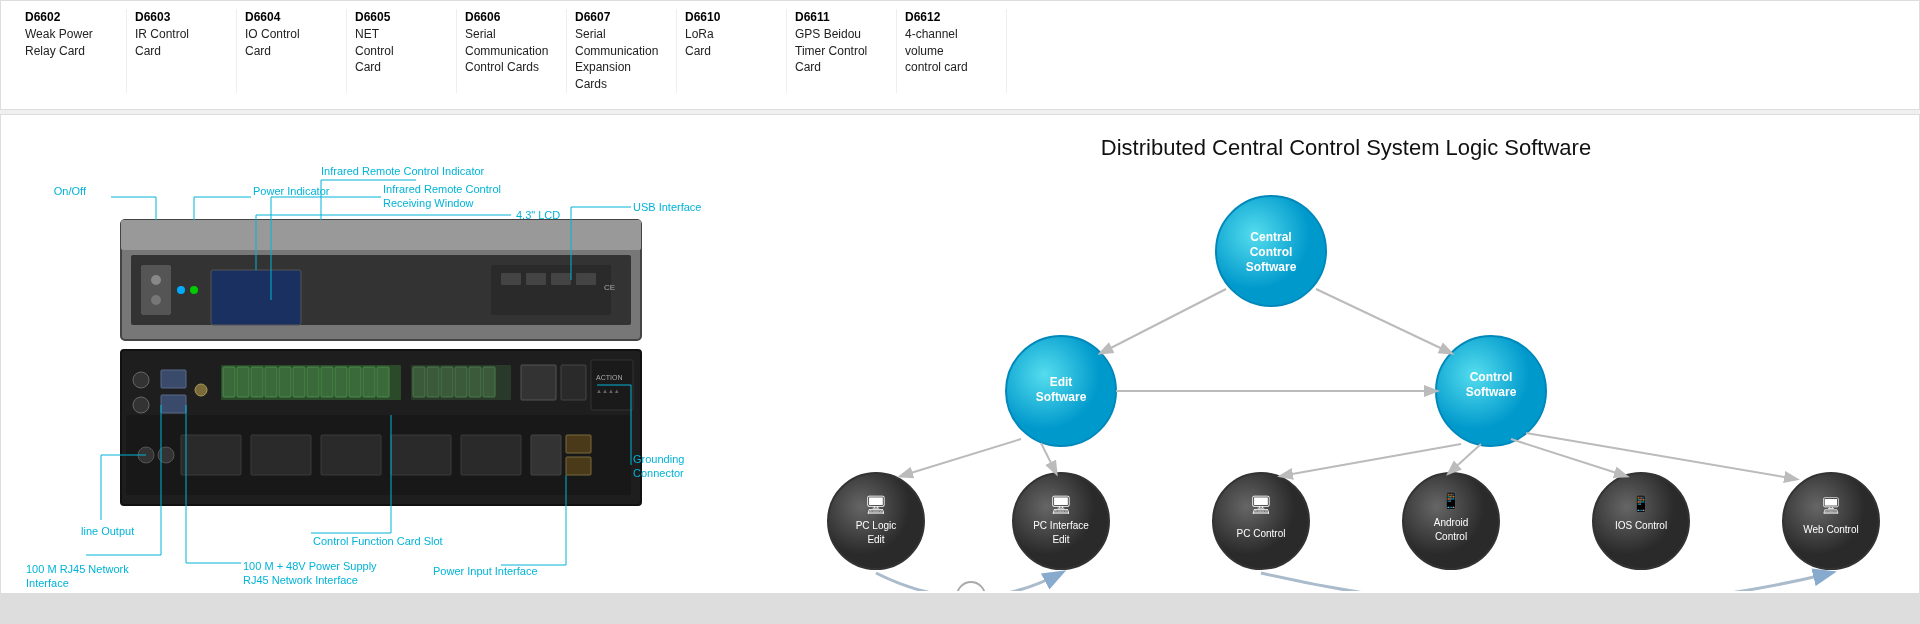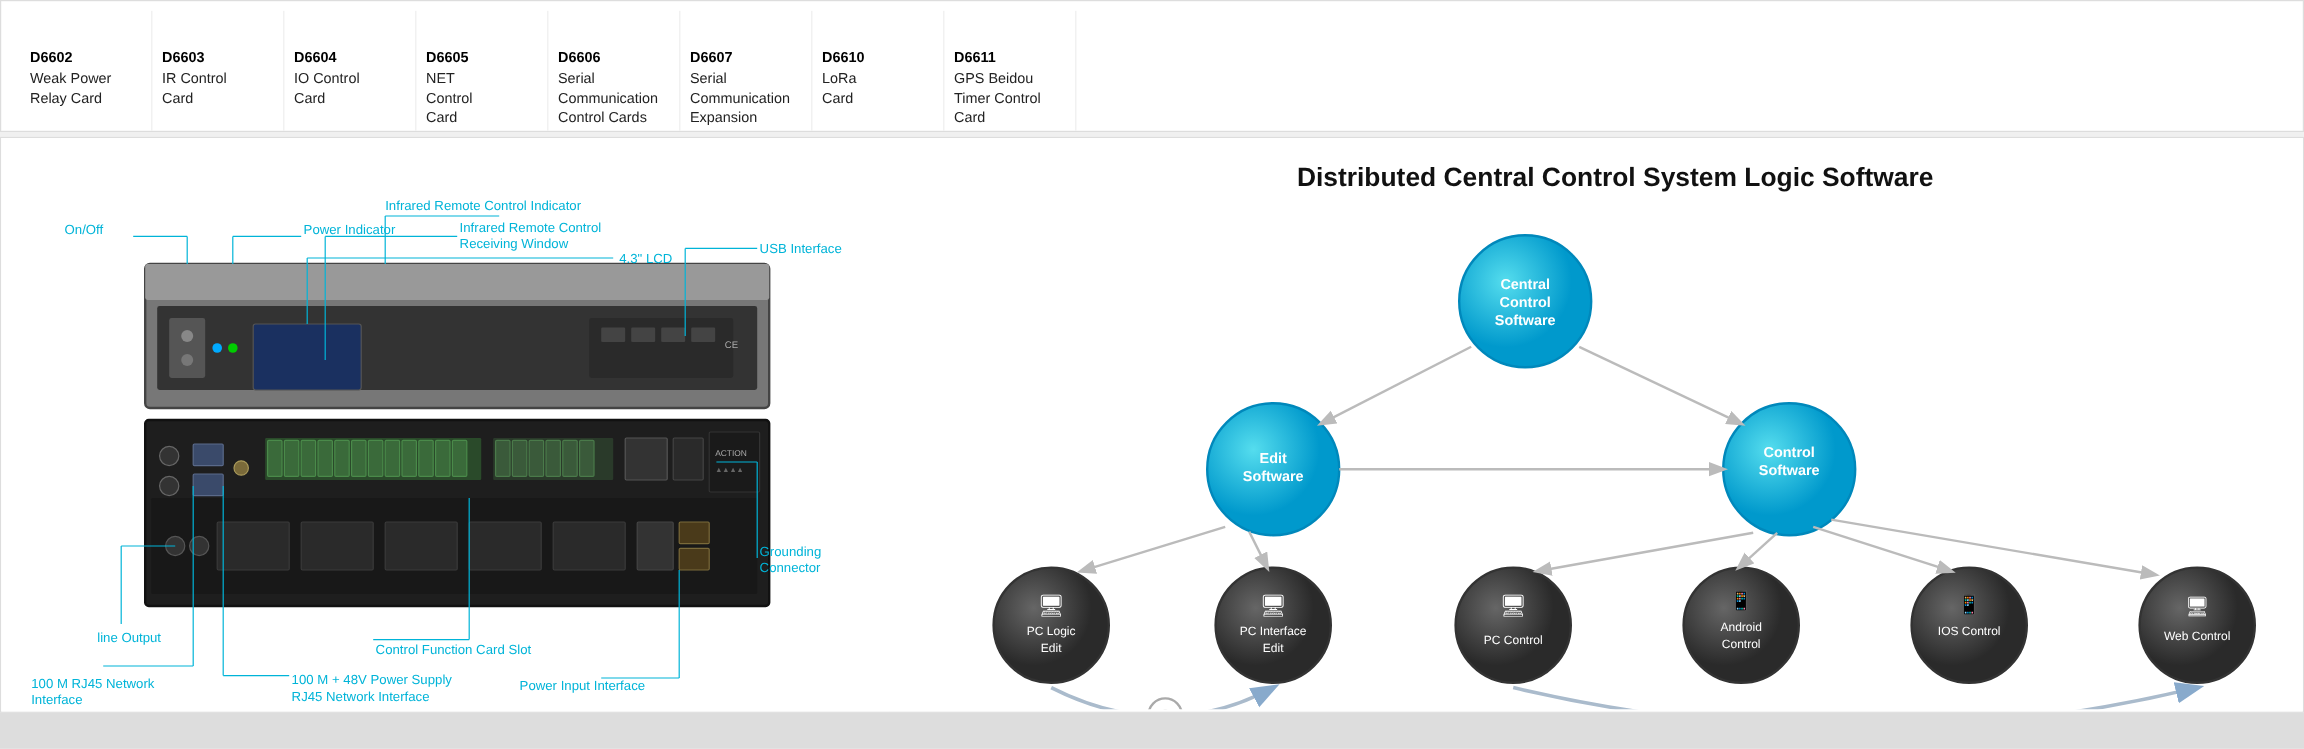--- a/index.html
+++ b/index.html
@@ -30,21 +30,20 @@
     .card-item {
       min-width: 110px;
       padding: 0 8px;
       border-right: 1px solid #eee;
       line-height: 1.4;
     }
 
     .card-item .code {
       font-weight: bold;
       color: #000;
-      margin-top: 31px;
     }
 
     .middle-section {
       display: flex;
       flex-direction: row;
       height: 480px;
       background: white;
       border: 1px solid #ddd;
       margin-top: 4px;
       overflow: hidden;
@@ -61,21 +60,21 @@
     
     .diagram-right {
       flex: 1;
       position: relative;
       padding: 20px 30px;
       background: white;
     }
 
     .logic-title {
       font-size: 22px;
-      font-weight: bold;
+      font-weight: normal;
       color: #111;
       text-align: center;
       margin-bottom: 20px;
     }
 
     .bottom-stub {
       height: 34px;
       background: #ddd;
     }
   </style>
@@ -108,20 +107,24 @@
       <div class="code">D6607</div>
       <div>Serial<br>Communication<br>Expansion<br>Cards</div>
     </div>
     <div class="card-item">
       <div class="code">D6610</div>
       <div>LoRa<br>Card</div>
     </div>
     <div class="card-item">
       <div class="code">D6611</div>
       <div>GPS Beidou<br>Timer Control<br>Card</div>
+    </div>
+    <div class="card-item">
+      <div class="code">D6612</div>
+      <div>4-channel<br>volume<br>control card</div>
     </div>
   </div>
 </div>
 
 <div class="middle-section">
 
   <div class="diagram-left">
     
     <svg width="720" height="470">
 

